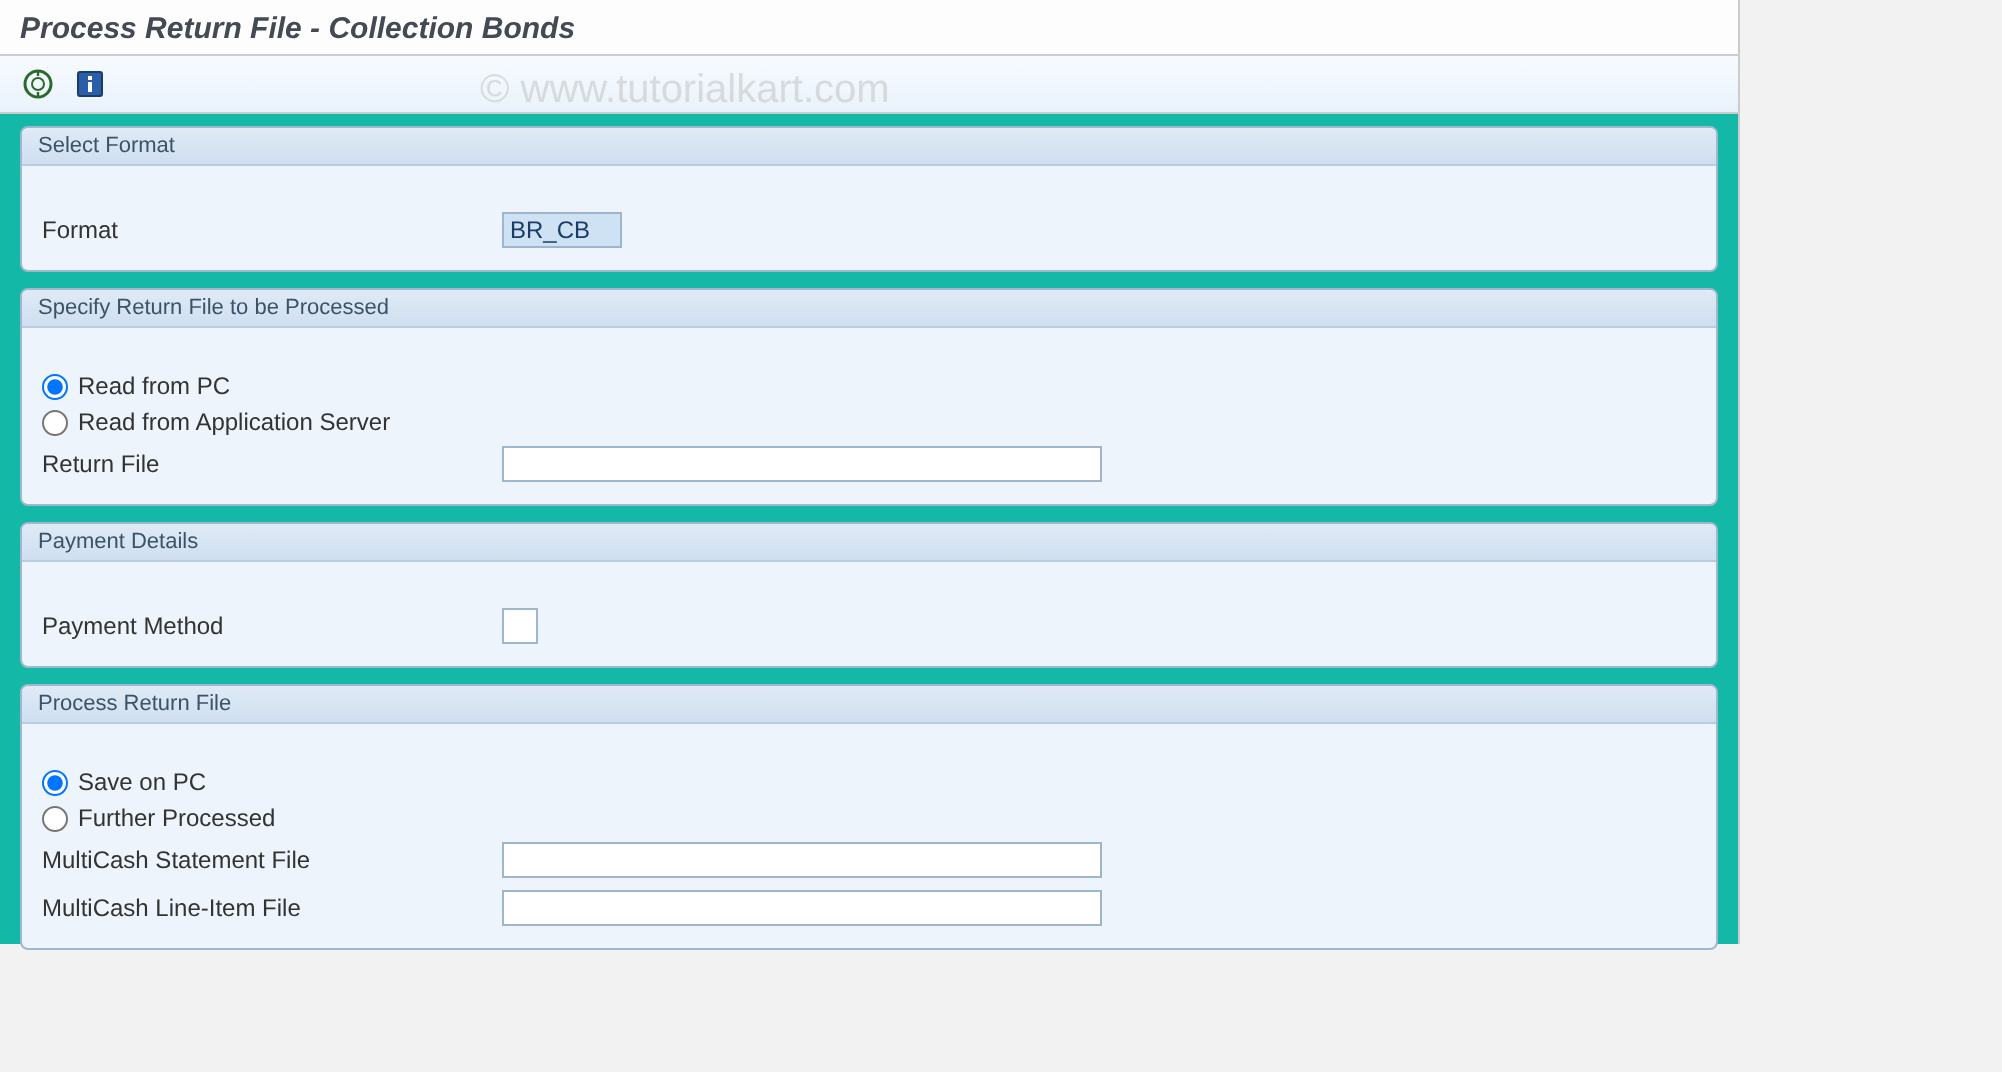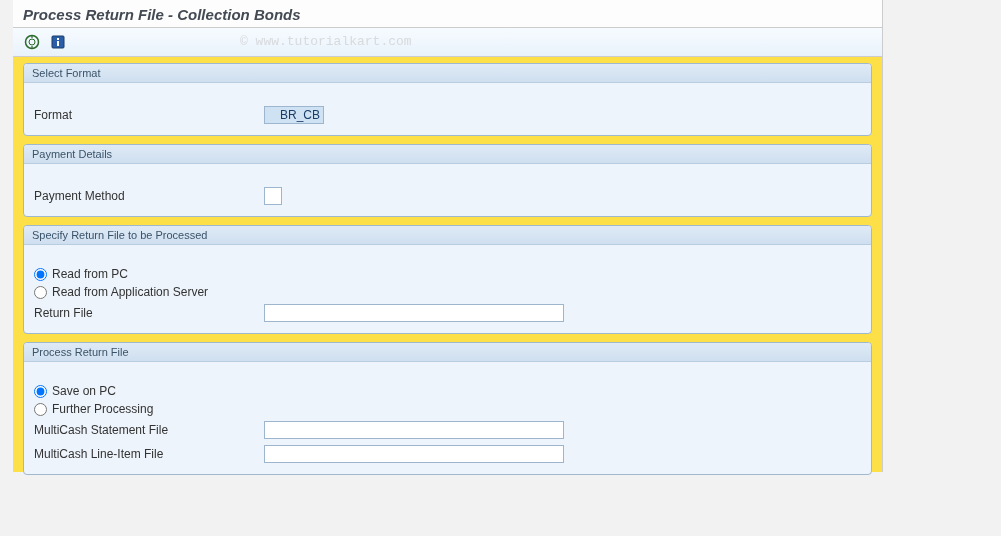--- a/index.html
+++ b/index.html
@@ -8,25 +8,24 @@
     width: 1001px;
     height: 536px;
     font-family: Arial, Helvetica, sans-serif;
     font-size: 12px;
     color: #333;
     background: #f2f2f2;
     overflow: hidden;
     position: relative;
   }
   .app-shell {
-    background: #fde047;
+    background: #14b8a6;
     width: 870px;
     height: 472px;
     border-right: 1px solid #ccc;
-    margin-left: 13px;
   }
   .title-bar {
     padding: 6px 10px 4px 10px;
     border-bottom: 1px solid #ccc;
     background: #fdfdfd;
   }
   .title-bar h1 {
     margin: 0;
     font-size: 15px;
     font-style: italic;
@@ -81,37 +80,37 @@
     color: #333;
   }
   .text-input {
     height: 18px;
     border: 1px solid #9eb6cd;
     background: #fff;
     padding: 0 3px;
     font-size: 12px;
     font-family: inherit;
   }
-  .format-input { width: 60px; background:#cfe2f3; color:#1a3c66;text-align:right; }
+  .format-input { width: 60px; background:#cfe2f3; color:#1a3c66; }
   .payment-input { width: 18px; }
   .file-input { width: 300px; }
   .radio-row {
     display: flex;
     align-items: center;
     padding: 2px 0;
     gap: 5px;
   }
   input[type=radio] { margin: 0; }
   .watermark {
     position: absolute;
     top: 34px;
     left: 240px;
-    font-size: 13px;
+    font-size: 20px;
     color: rgba(200,200,200,0.6);
-    font-family: Liberation Mono, monospace;
+    font-family: Liberation Sans, sans-serif;
     pointer-events: none;
     user-select: none;
   }
   
   .icon-exec svg, .icon-info svg { display:block; }
 </style>
 </head>
 <body>
 
 <div class="app-shell">
@@ -144,57 +143,57 @@
       <div class="group-header">Select Format</div>
       <div class="group-body">
         <div class="field-row">
           <span class="field-label">Format</span>
           <input class="text-input format-input" type="text" value="BR_CB" style="">
         </div>
       </div>
     </div>
 
     <div class="group">
+      <div class="group-header">Specify Return File to be Processed</div>
+      <div class="group-body">
+        <label class="radio-row">
+          <input type="radio" name="readsrc" checked="" style="">
+          <span>Read from PC</span>
+        </label>
+        <label class="radio-row">
+          <input type="radio" name="readsrc" style="">
+          <span>Read from Application Server</span>
+        </label>
+        <div class="field-row">
+          <span class="field-label">Return File</span>
+          <input class="text-input file-input" type="text" value="" style="">
+        </div>
+      </div>
+    </div>
+
+    <div class="group">
       <div class="group-header">Payment Details</div>
       <div class="group-body">
         <div class="field-row">
           <span class="field-label">Payment Method</span>
           <input class="text-input payment-input" type="text" value="" style="">
         </div>
       </div>
     </div>
 
     <div class="group">
-      <div class="group-header">Specify Return File to be Processed</div>
-      <div class="group-body">
-        <label class="radio-row">
-          <input type="radio" name="readsrc" checked="" style="">
-          <span>Read from PC</span>
-        </label>
-        <label class="radio-row">
-          <input type="radio" name="readsrc" style="">
-          <span>Read from Application Server</span>
-        </label>
-        <div class="field-row">
-          <span class="field-label">Return File</span>
-          <input class="text-input file-input" type="text" value="" style="">
-        </div>
-      </div>
-    </div>
-
-    <div class="group">
       <div class="group-header">Process Return File</div>
       <div class="group-body">
         <label class="radio-row">
           <input type="radio" name="proc" checked="" style="">
           <span>Save on PC</span>
         </label>
         <label class="radio-row">
           <input type="radio" name="proc" style="">
-          <span>Further Processing</span>
+          <span>Further Processed</span>
         </label>
         <div class="field-row">
           <span class="field-label">MultiCash Statement File</span>
           <input class="text-input file-input" type="text" value="" style="">
         </div>
         <div class="field-row">
           <span class="field-label">MultiCash Line-Item File</span>
           <input class="text-input file-input" type="text" value="" style="">
         </div>
       </div>

